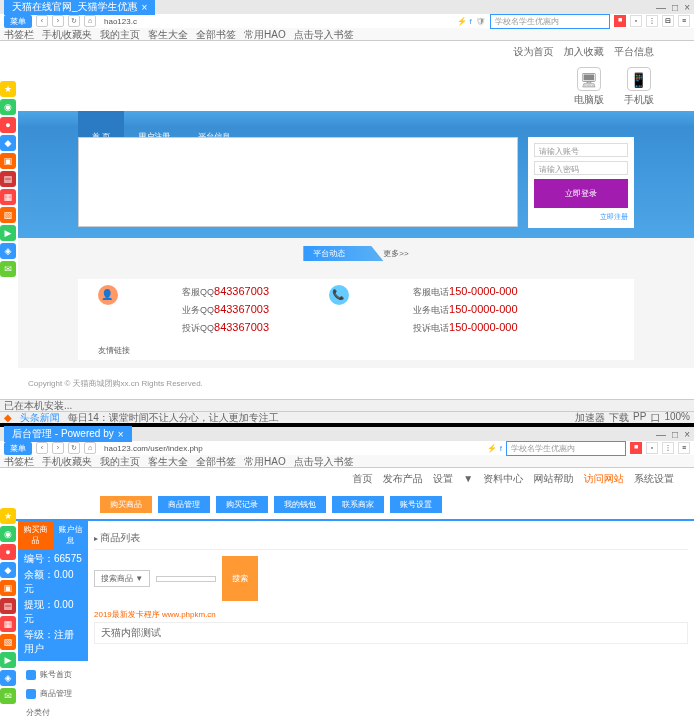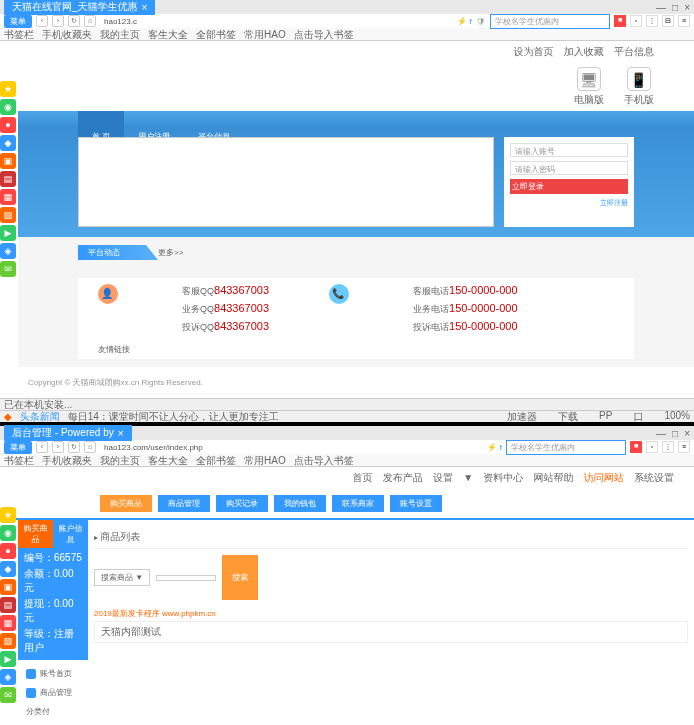--- a/index.html
+++ b/index.html
@@ -23,36 +23,36 @@
 .top-links{text-align:right;padding:4px 40px;font-size:8px;color:#666}
 .top-links span{margin-left:8px}
 .device-row{display:flex;justify-content:flex-end;gap:20px;padding:4px 40px}
 .device{text-align:center;font-size:8px;color:#666}
 .device-icon{width:24px;height:24px;border:1px solid #ccc;border-radius:4px;margin:0 auto 2px;line-height:24px;font-size:14px;color:#888}
 .nav-bar{background:linear-gradient(#4da6e8,#3a8fd4);display:flex;padding:0 60px;height:16px}
 .nav-item{color:#fff;font-size:8px;padding:20px 14px;cursor:pointer}
 .nav-item.active{background:#2a7ac4}
 .hero{background:linear-gradient(#3a8fd4,#4da6e8);padding:10px 60px;display:flex;gap:10px}
 .hero-img{flex:1;background:#fff;height:90px;border:1px solid #ccc}
-.login-box{width:130px;background:#fff;padding:6px;display:flex;flex-direction:column;gap:4px}
+.login-box{width:106px;background:#fff;padding:6px;display:flex;flex-direction:column;gap:4px}
 .login-input{border:1px solid #ddd;padding:2px 4px;font-size:8px;color:#999;height:14px}
-.login-btn{background:#ef4444;color:#fff;padding:2px;font-size:8px;cursor:pointer}
+.login-btn{background:#a21caf;color:#fff;text-align:center;padding:9px;font-size:8px;cursor:pointer}
 .login-links{text-align:right;font-size:7px;color:#3399ff}
 .content{padding:8px 60px;background:#f5f5f5}
 .section-hdr{background:linear-gradient(90deg,#3399ff,#5ab0f5);color:#fff;font-size:8px;padding:2px 10px;width:80px;clip-path:polygon(0 0,85% 0,100% 100%,0 100%)}
-.section-row{display:flex;justify-content:flex-start;align-items:center;margin-bottom:4px}
+.section-row{display:flex;justify-content:center;align-items:center;margin-bottom:4px}
 .more{font-size:8px;color:#666}
 .contact-grid{display:flex;gap:60px;padding:6px 20px;background:#fff}
 .contact-col{display:flex;flex-direction:column;gap:4px}
 .contact-line{font-size:9px;color:#666}
 .contact-val{color:#cc0000;font-size:11px}
 .contact-ico{width:20px;height:20px;border-radius:10px;background:#ff9966;color:#fff;text-align:center;line-height:20px;font-size:10px;display:inline-block;margin-right:4px}
 .footer{text-align:left;padding:10px;font-size:8px;color:#999;background:#fff}
 .status-bar{display:flex;align-items:center;height:12px;padding:0 4px;font-size:7px;color:#666;background:#f0f0f0;border-top:1px solid #ccc;gap:8px}
-.status-right{margin-left:auto;display:flex;gap:21px}
+.status-right{margin-left:auto;display:flex;gap:4px}
 .divider{height:4px;background:#000}
 .admin-header{text-align:right;padding:4px 20px;font-size:8px;color:#666}
 .admin-header span{margin-left:8px}
 .admin-header .red{color:#ff6600}
 .btn-row{display:flex;gap:6px;padding:6px 100px;border-bottom:2px solid #3399ff}
 .abtn{padding:3px 10px;font-size:8px;color:#fff;background:#3399ff;cursor:pointer}
 .abtn.orange{background:#ff9933}
 .admin-body{display:flex;margin-left:18px}
 .admin-side{width:70px;background:#fff}
 .side-tabs{display:flex;background:#3399ff}

